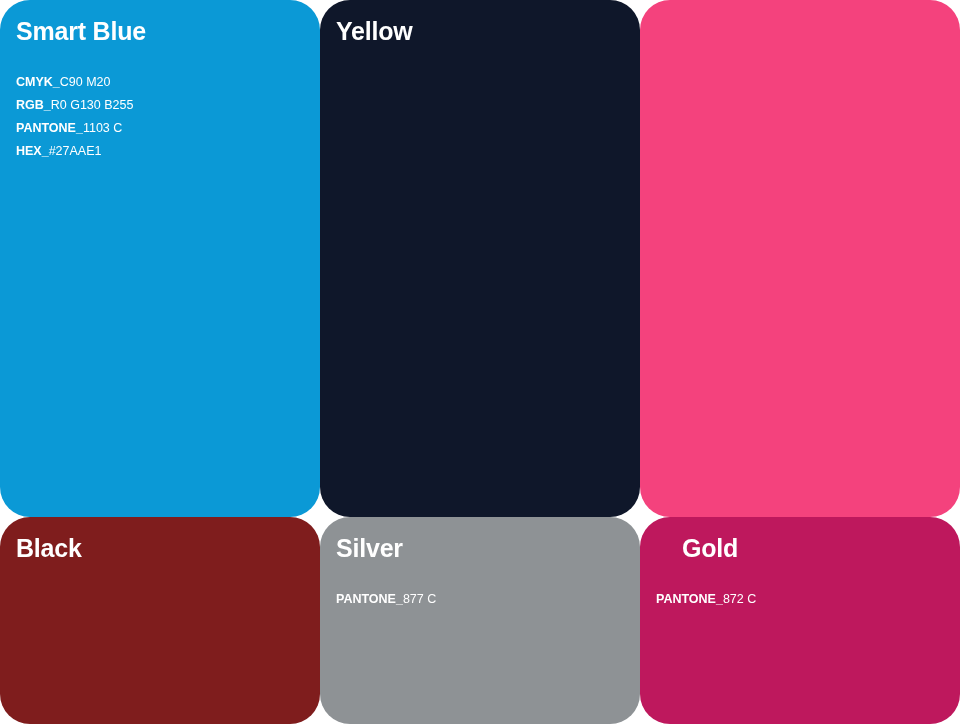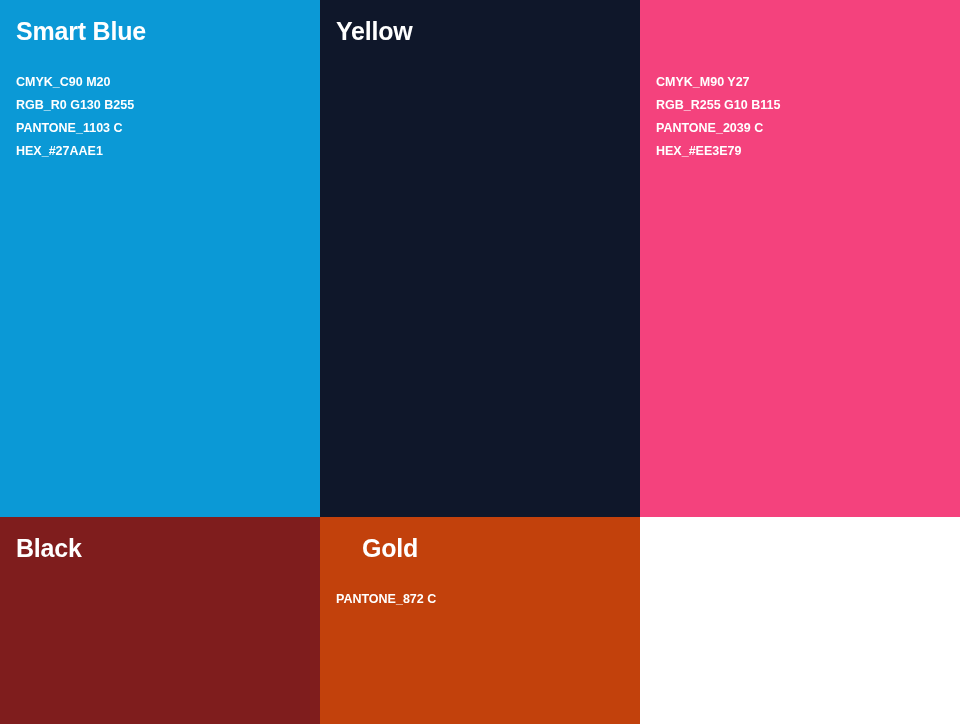--- a/index.html
+++ b/index.html
@@ -22,20 +22,21 @@
     display: grid;
     grid-template-columns: 320px 320px 320px;
     grid-template-rows: 517px 207px;
   }
 
   .swatch {
     position: relative;
     box-sizing: border-box;
     padding: 16px 16px 0 16px;
     overflow: hidden;
+    border-radius: 30px;
   }
 
   .swatch-title {
     margin: 0;
     padding: 0;
     font-size: 25px;
     font-weight: bold;
     line-height: 30px;
     letter-spacing: -0.2px;
     color: #ffffff;
@@ -55,21 +56,21 @@
     line-height: 23px;
     color: #ffffff;
     white-space: nowrap;
   }
 
   .spec-label {
     font-weight: bold;
   }
 
   .spec-value {
-    font-weight: bold;
+    font-weight: normal;
   }
 
   
 </style>
 </head>
 <body>
 
 <div class="palette-grid">
     <div class="swatch" style="background-color: rgb(11, 153, 214);">
       <h2 class="swatch-title">Smart Blue</h2>
@@ -77,29 +78,29 @@
         <li class="spec-line"><span class="spec-label">CMYK_</span><span class="spec-value">C90 M20</span></li>
         <li class="spec-line"><span class="spec-label">RGB_</span><span class="spec-value">R0 G130 B255</span></li>
         <li class="spec-line"><span class="spec-label">PANTONE_</span><span class="spec-value">1103 C</span></li>
         <li class="spec-line"><span class="spec-label">HEX_</span><span class="spec-value">#27AAE1</span></li>
       </ul>
     </div>
     <div class="swatch" style="background-color: #0f172a;">
       <h2 class="swatch-title">Yellow</h2>
     </div>
     <div class="swatch" style="background-color: rgb(244, 66, 125);">
-      <ul class="spec-list">
-        <li class="spec-line"><span class="spec-label">CMYK_</span><span class="spec-value">M90 Y27</span></li>
-        <li class="spec-line"><span class="spec-label">RGB_</span><span class="spec-value">R255 G10 B115</span></li>
-        <li class="spec-line"><span class="spec-label">PANTONE_</span><span class="spec-value">2039 C</span></li>
-        <li class="spec-line"><span class="spec-label">HEX_</span><span class="spec-value">#EE3E79</span></li>
-      </ul>
     </div>
     <div class="swatch" style="background-color: #7f1d1d;">
       <h2 class="swatch-title">Black</h2>
     </div>
-    <div class="swatch" style="background-color: #c2410c; padding-left: 42px;">
+    <div class="swatch" style="background-color: rgb(142, 146, 149);">
+      <h2 class="swatch-title">Silver</h2>
+      <ul class="spec-list">
+        <li class="spec-line"><span class="spec-label">PANTONE_</span><span class="spec-value">877 C</span></li>
+      </ul>
+    </div>
+    <div class="swatch" style="background-color: #be185d; padding-left: 42px;">
       <h2 class="swatch-title">Gold</h2>
       <ul class="spec-list">
         <li class="spec-line"><span class="spec-label">PANTONE_</span><span class="spec-value">872 C</span></li>
       </ul>
     </div>
   </div>
 
 </body></html>

